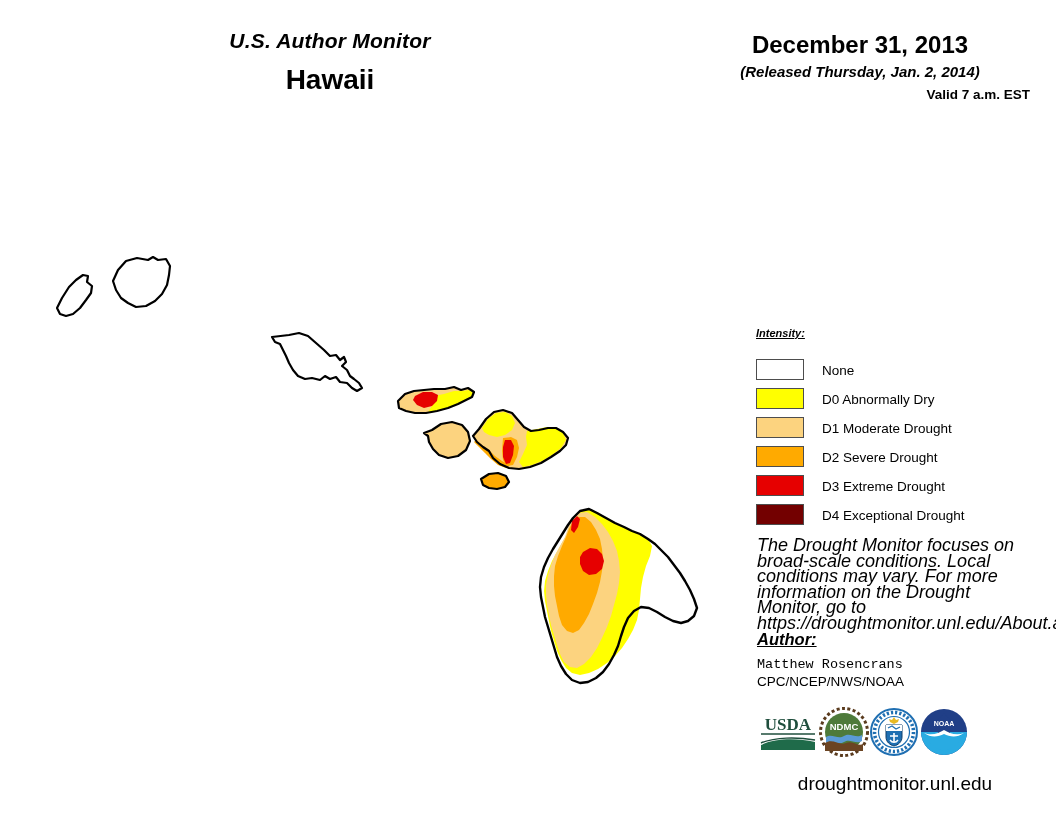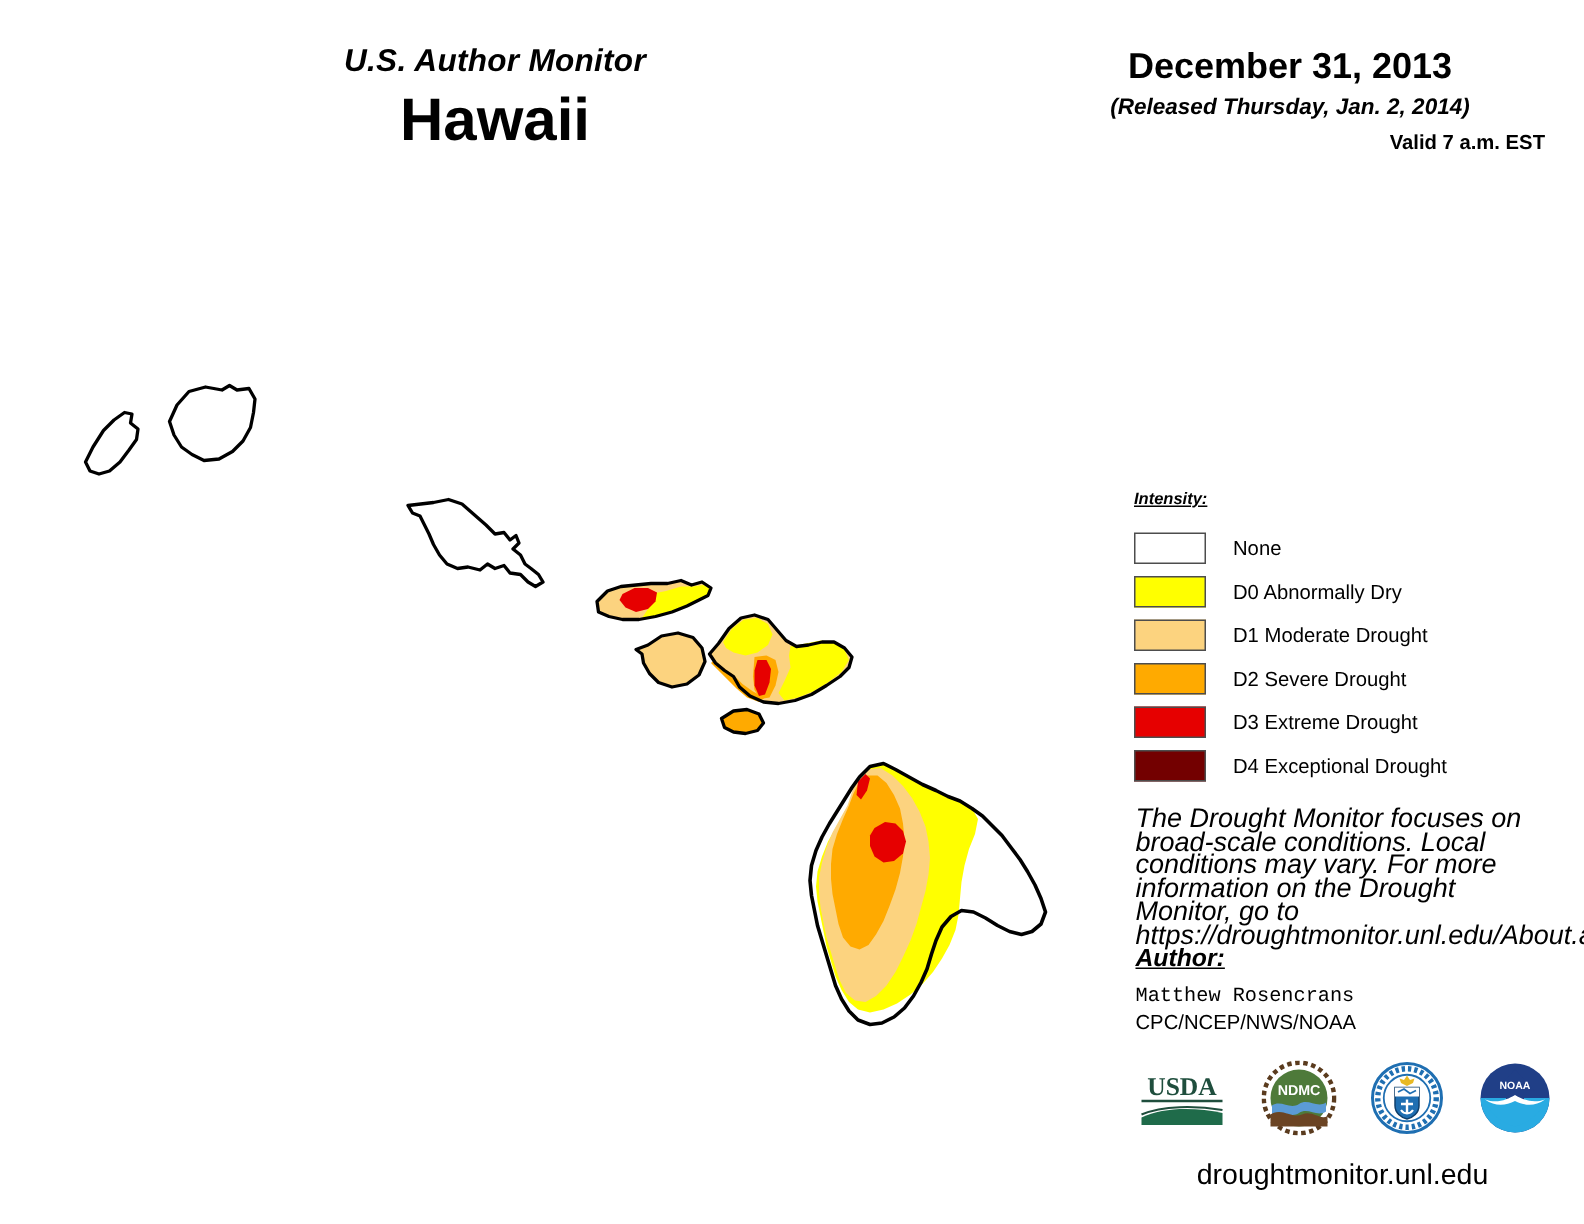--- a/index.html
+++ b/index.html
@@ -25,21 +25,21 @@
     text-align: center;
   }
   #dm-title {
     font-size: 21px;
     font-weight: bold;
     font-style: italic;
     letter-spacing: 0.2px;
     line-height: 26px;
   }
   #state-title {
-    font-size: 40px;
+    font-size: 28px;
     font-weight: bold;
     line-height: 48px;
     margin-top: 2px;
   }
 
   #header-right {
     position: absolute;
     left: 690px;
     top: 30px;
     width: 340px;
@@ -85,21 +85,21 @@
   #intensity-heading {
     font-size: 11px;
     font-weight: bold;
     font-style: italic;
     text-decoration: underline;
     line-height: 22px;
     margin-bottom: 7px;
   }
   .legend-row {
     display: flex;
-    align-items: center;
+    align-items: flex-end;
     height: 29px;
   }
   .legend-swatch {
     width: 48px;
     height: 21px;
     border: 1px solid #4d4d4d;
     box-sizing: border-box;
     flex: 0 0 auto;
   }
   .legend-label {
@@ -142,21 +142,20 @@
 
   
   #logos {
     position: absolute;
     left: 757px;
     top: 704px;
     width: 278px;
     height: 60px;
     display: flex;
     align-items: center;
-    justify-content: space-between;
   }
   .logo { flex: 0 0 auto; }
 
   
   #footer-url {
     position: absolute;
     left: 740px;
     top: 772px;
     width: 310px;
     text-align: center;

